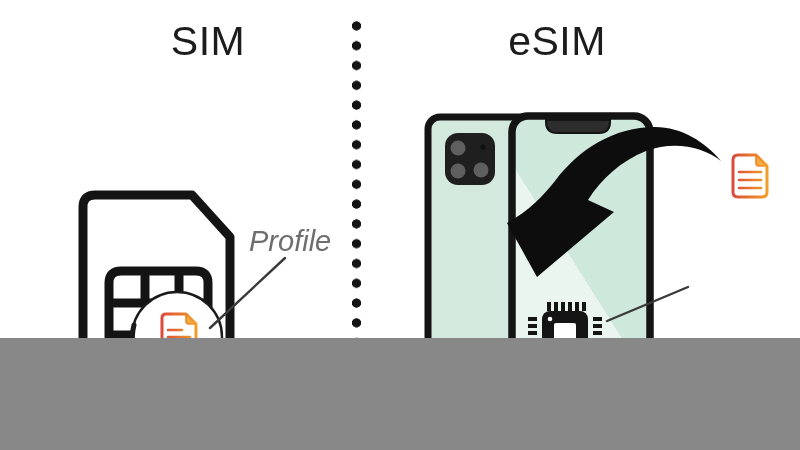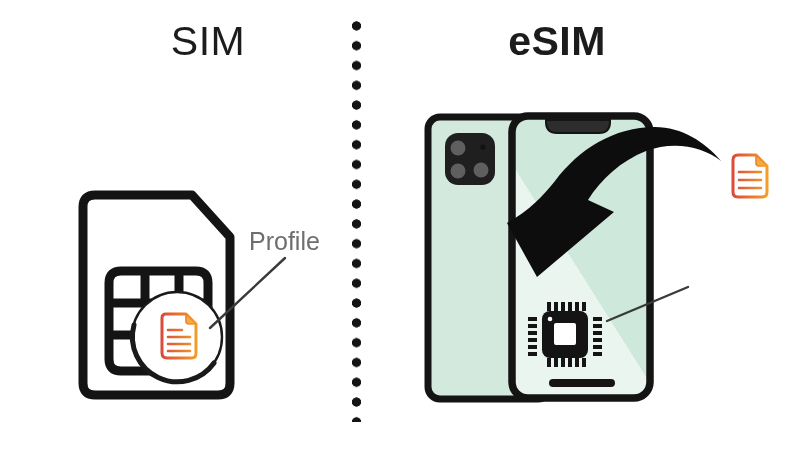--- a/index.html
+++ b/index.html
@@ -12,45 +12,46 @@
     --doc-orange:#f5a226;
     --doc-fold:#f6ab3e;
     --camera-body:#1f1f1f;
     --lens-gray:#5f5f5f;
     --notch-gray:#2d2d2d;
     --bg:#ffffff;
   }
   html,body{margin:0;padding:0;background:#888;}
   .canvas{
     position:relative;
-    width:800px;height:450px;
+    width:800px;height:338px;
     background:var(--bg);
     overflow:hidden;
     font-family:"Liberation Sans", sans-serif;
     margin:0 auto;
   }
   .art{position:absolute;left:0;top:0;width:800px;height:450px;}
   .title{
     position:absolute;
     width:120px;
     text-align:center;
     font-size:41px;
     font-weight:500;
     color:#1c1c1c;
     line-height:44px;
     letter-spacing:0.5px;
   }
   .title-sim{left:148px;top:19px;}
-  .title-esim{left:497px;top:19px;font-weight:bold;}
+  .title-esim{left:497px;top:19px;}
   .label{
     position:absolute;
-    font-size:25px;
+    font-size:29px;
     color:var(--label-gray);
     line-height:28px;
     white-space:nowrap;
+    font-style:italic;
   }
   .label-profile{left:249px;top:227px;}
   .label-euicc{left:694px;top:264px;}
   .divider{
     position:absolute;
     left:351px;top:16px;
     width:11px;height:406px;
     background-image:radial-gradient(circle, var(--ink) 0 4.3px, transparent 4.9px);
     background-size:11px 19.8px;
     background-repeat:repeat-y;

